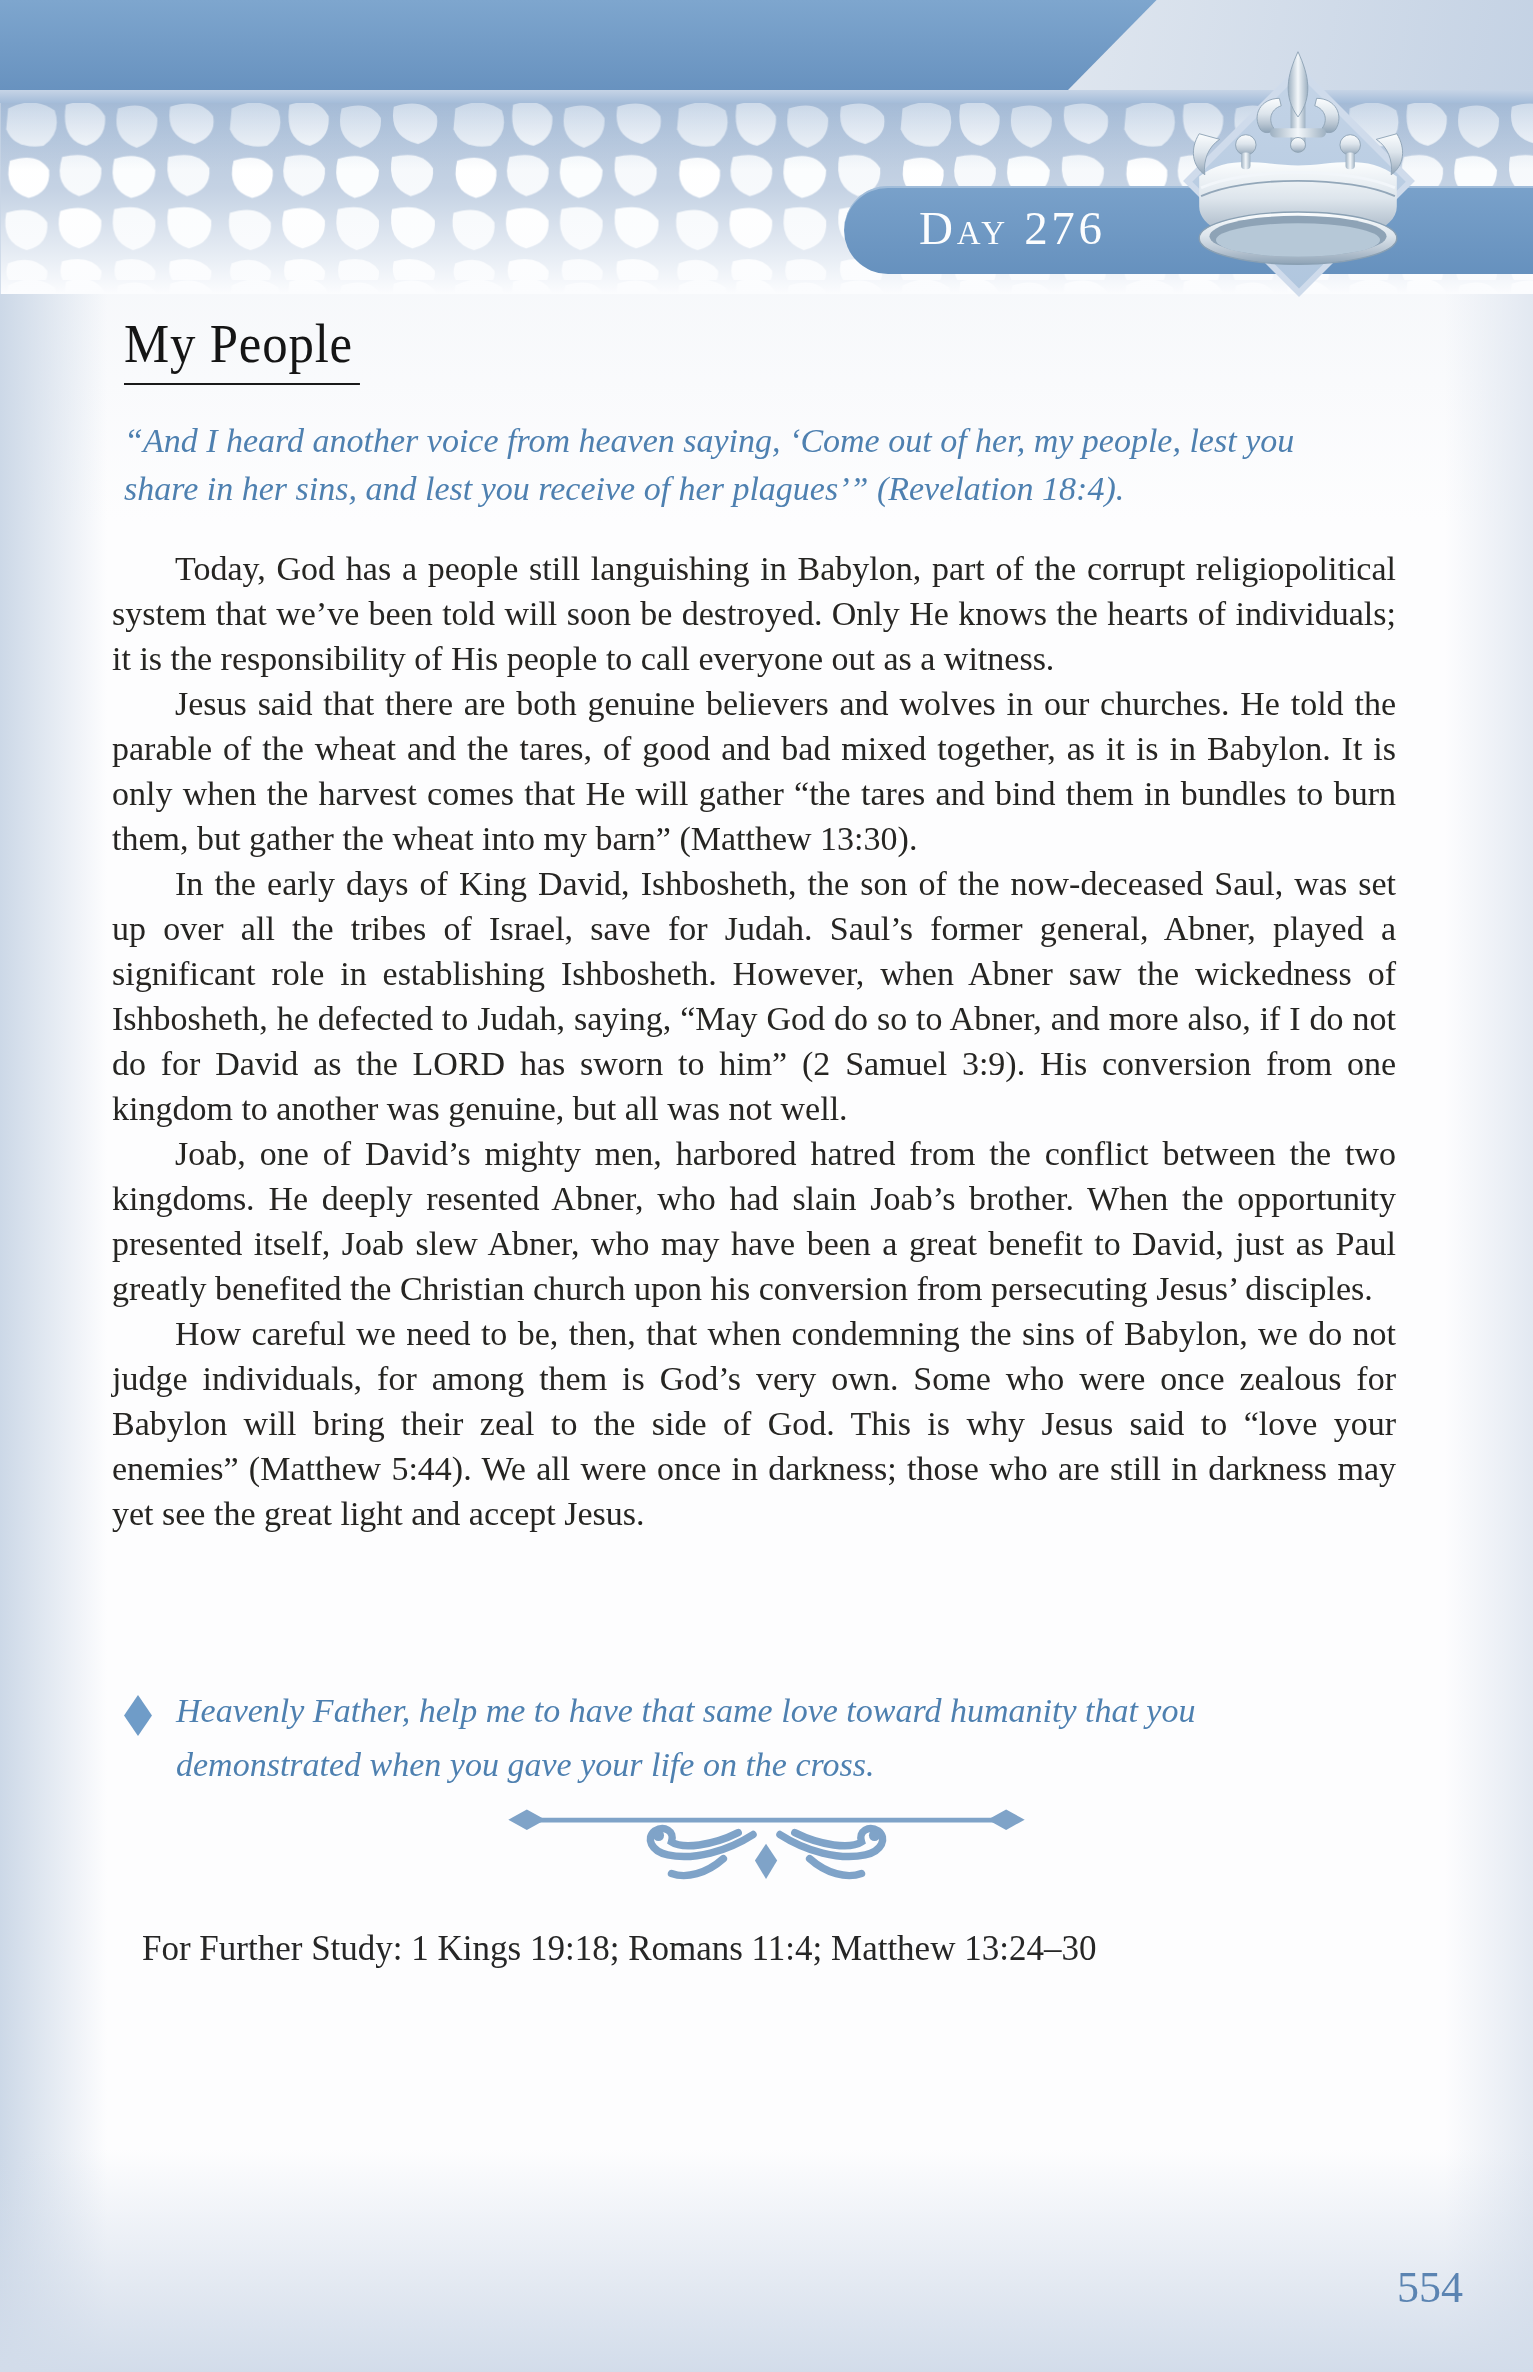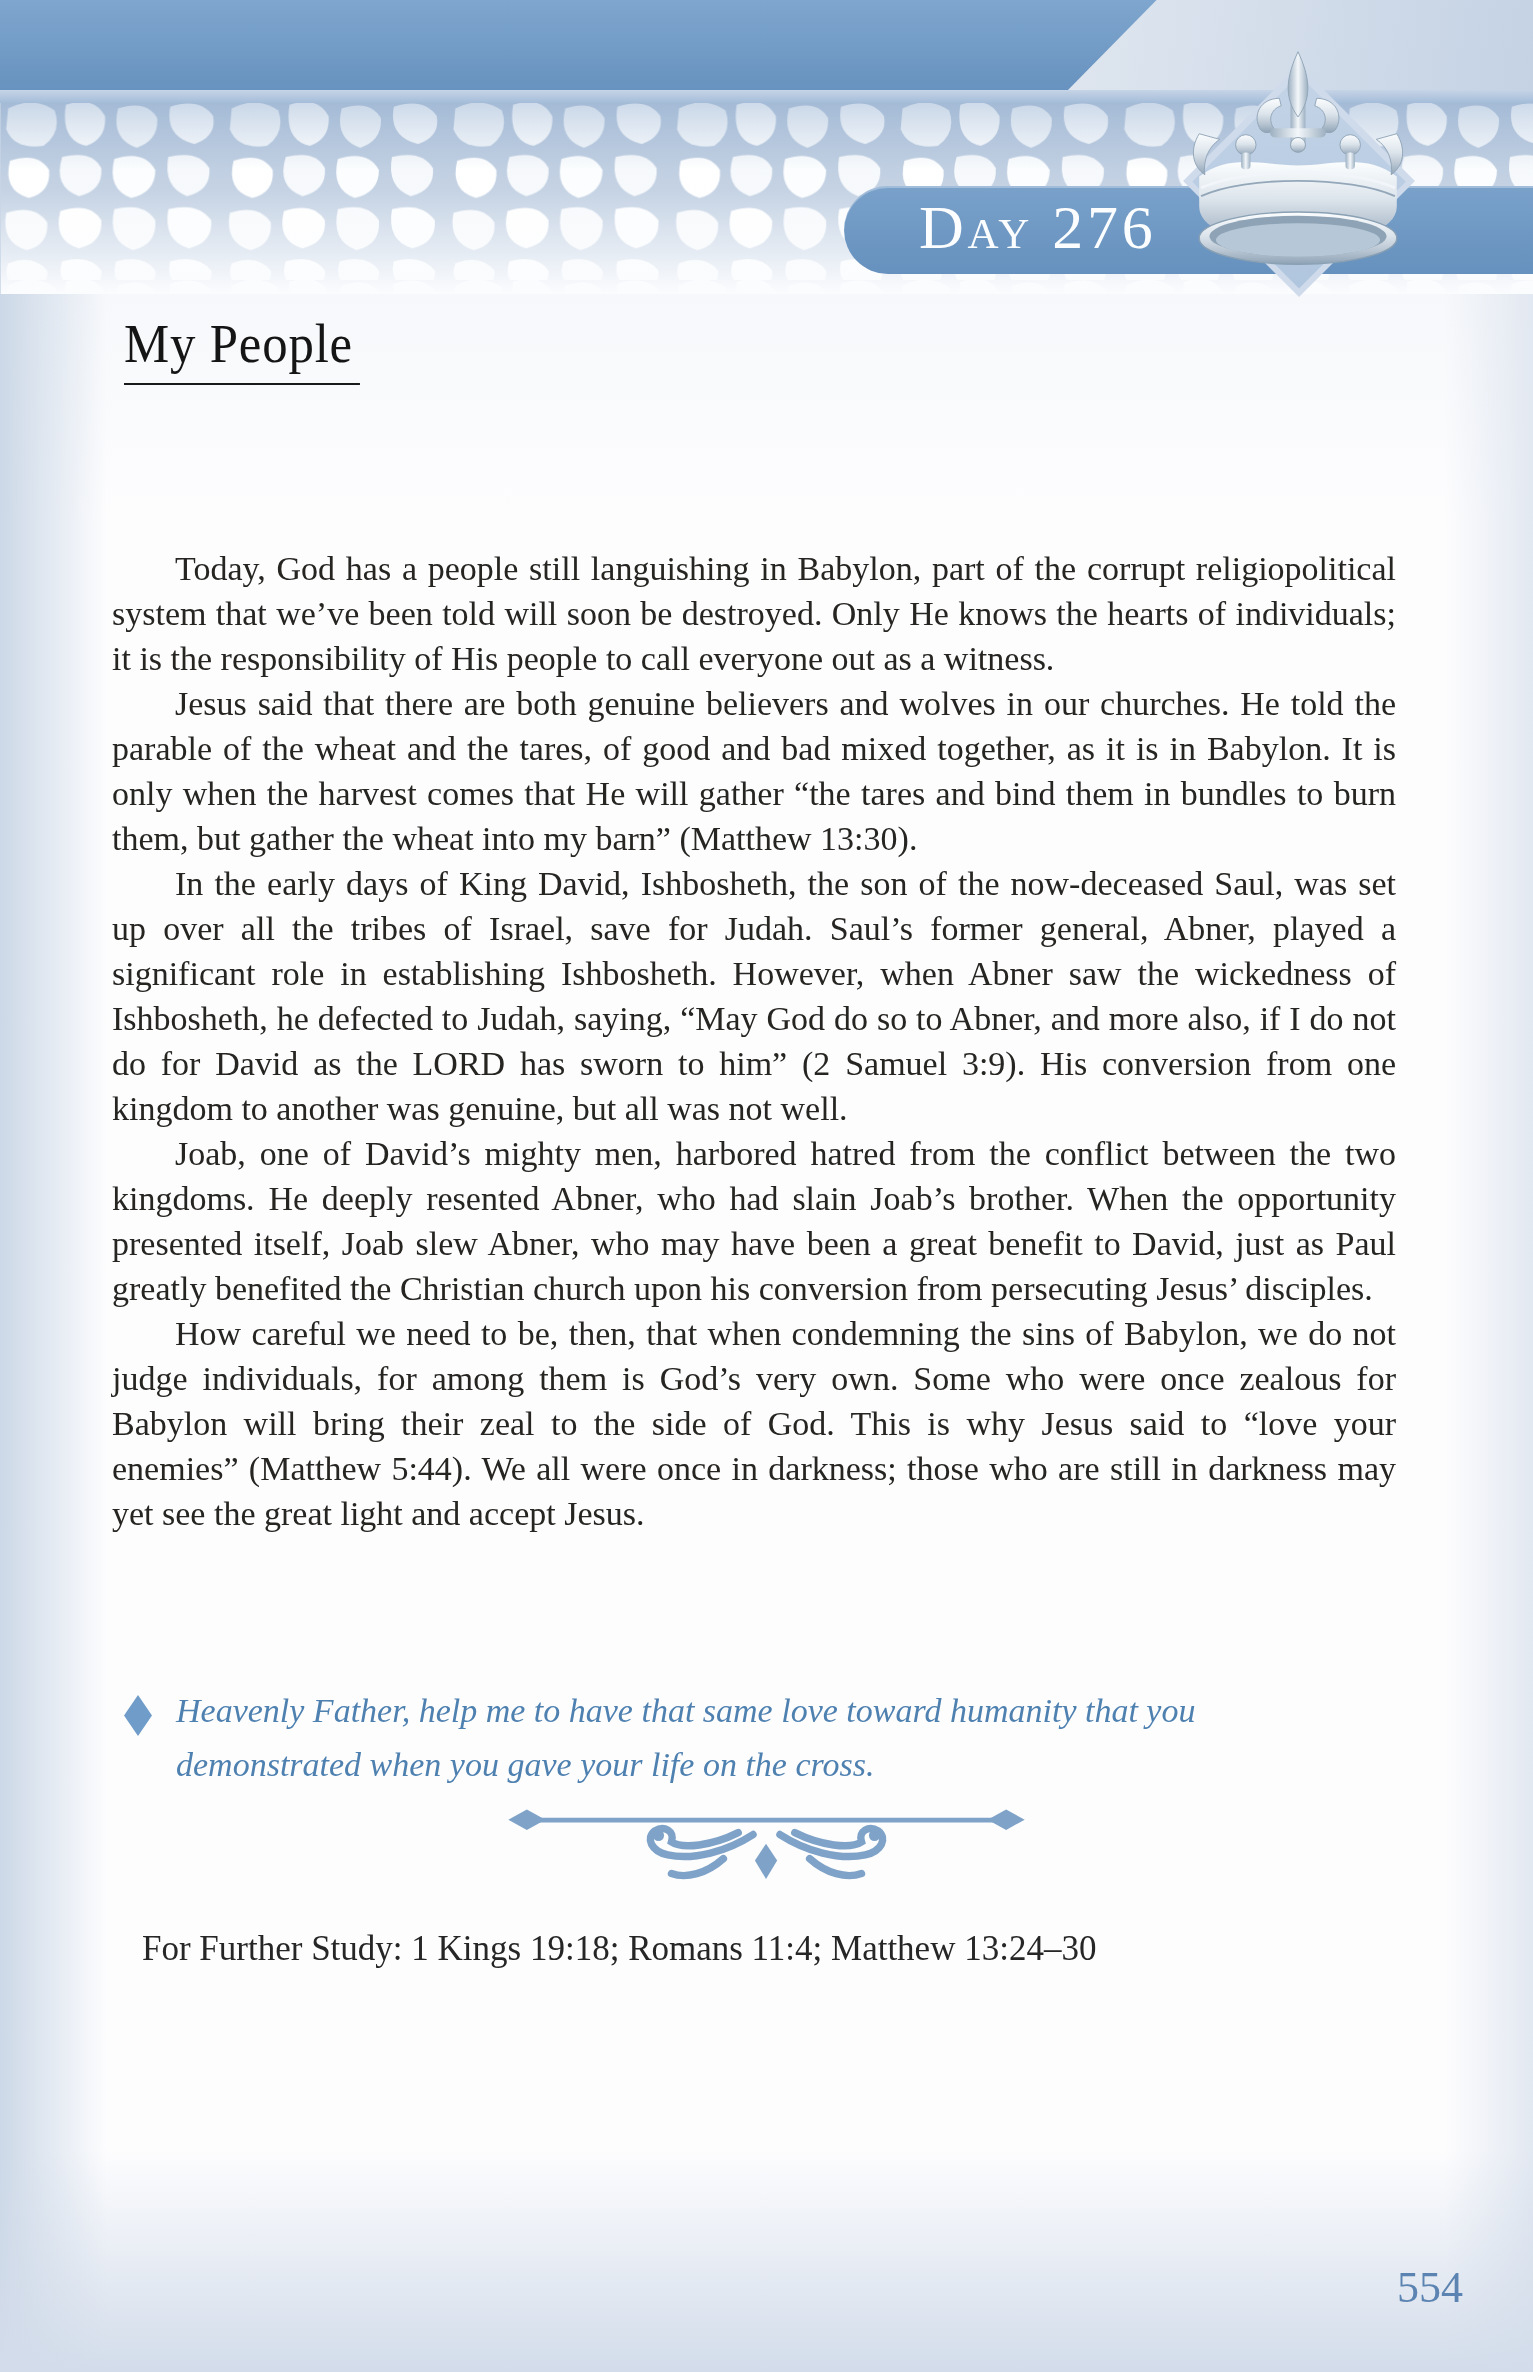--- a/index.html
+++ b/index.html
@@ -20,21 +20,21 @@
     background:linear-gradient(100deg,#dfe6ef,#c4d2e4);
     clip-path:polygon(19% 0,100% 0,100% 100%,0 100%);}
   .top-strip{position:absolute;left:0;top:90px;width:100%;height:13px;z-index:30;
     background:linear-gradient(to bottom,#c6d4e6,#a4bcd9);}
   .pattern-wrap{position:absolute;top:103px;left:0;width:1534px;height:191px;z-index:10;}
   .day-band{position:absolute;left:844px;right:0;top:186px;height:88px;z-index:40;
     border-radius:44px 0 0 44px;
     background:linear-gradient(to bottom,#79a1ca,#6691be);
     box-shadow:inset 0 1.9px 0 rgba(255,255,255,.30);}
   .day-label{position:absolute;left:75px;top:50%;transform:translateY(-54%);
-    font-variant:small-caps;font-size:62px;letter-spacing:3.7px;color:#fcfdfe;white-space:nowrap;text-align:right;}
+    font-variant:small-caps;font-size:47px;letter-spacing:3.7px;color:#fcfdfe;white-space:nowrap;text-align:right;}
   .diamond-outer{position:absolute;left:1217px;top:99px;width:164px;height:164px;
     transform:rotate(45deg);background:#cfdbeb;z-index:50;}
   .diamond-inner{position:absolute;inset:6.5px;background:linear-gradient(135deg,#c4d4e7,#b0c6de);}
   .crown{position:absolute;left:1171px;top:48px;width:254px;height:233px;z-index:60;}
   
   .title{position:absolute;left:124px;top:313px;font-size:54px;color:#151515;
     letter-spacing:0.9px;border-bottom:2.8px solid #1a1a1a;padding:0 7.5px 7.5px 0;
     transform:scaleX(.94);transform-origin:left;white-space:nowrap;}
   .quote{position:absolute;left:124px;top:417px;width:1245px;
     font-style:italic;font-size:34px;line-height:48px;color:#4e80b0;}
@@ -140,20 +140,21 @@
       <path d="M136 4 C124 30 120 52 136 74 C152 52 148 30 136 4 Z" fill="url(#svh)" stroke="#8fa4b6" stroke-width="1"></path>
       <path d="M116 54 C96 54 86 72 96 88 C100 92 108 92 110 86 C104 78 106 66 118 62 Z" fill="url(#sv)" stroke="#8fa4b6" stroke-width="1"></path>
       <path d="M156 54 C176 54 186 72 176 88 C172 92 164 92 162 86 C168 78 166 66 154 62 Z" fill="url(#sv)" stroke="#8fa4b6" stroke-width="1"></path>
       <rect x="106" y="86" width="60" height="10" rx="5" fill="url(#svh)"></rect>
       <circle cx="136" cy="104" r="8" fill="url(#sv)" stroke="#8fa4b6" stroke-width="1"></circle>
     </svg>
   </div>
 
   <h1 class="title" style="margin:0;font-weight:normal;">My People</h1>
 
+  <p class="quote" style="margin:0;">“And I heard another voice from heaven saying, ‘Come out of her, my people, lest you share in her sins, and lest you receive of her plagues’” (Revelation 18:4).</p>
 
   <div class="body-wrap">
       <p class="body-p">Today, God has a people still languishing in Babylon, part of the corrupt religiopolitical system that we’ve been told will soon be destroyed. Only He knows the hearts of individuals; it is the responsibility of His people to call everyone out as a witness.</p>
       <p class="body-p">Jesus said that there are both genuine believers and wolves in our churches. He told the parable of the wheat and the tares, of good and bad mixed together, as it is in Babylon. It is only when the harvest comes that He will gather “the tares and bind them in bundles to burn them, but gather the wheat into my barn” (Matthew 13:30).</p>
       <p class="body-p">In the early days of King David, Ishbosheth, the son of the now-deceased Saul, was set up over all the tribes of Israel, save for Judah. Saul’s former general, Abner, played a significant role in establishing Ishbosheth. However, when Abner saw the wickedness of Ishbosheth, he defected to Judah, saying, “May God do so to Abner, and more also, if I do not do for David as the LORD has sworn to him” (2 Samuel 3:9). His conversion from one kingdom to another was genuine, but all was not well.</p>
       <p class="body-p">Joab, one of David’s mighty men, harbored hatred from the conflict between the two kingdoms. He deeply resented Abner, who had slain Joab’s brother. When the opportunity presented itself, Joab slew Abner, who may have been a great benefit to David, just as Paul greatly benefited the Christian church upon his conversion from persecuting Jesus’ disciples.</p>
       <p class="body-p">How careful we need to be, then, that when condemning the sins of Babylon, we do not judge individuals, for among them is God’s very own. Some who were once zealous for Babylon will bring their zeal to the side of God. This is why Jesus said to “love your enemies” (Matthew 5:44). We all were once in darkness; those who are still in darkness may yet see the great light and accept Jesus.</p>
     </div>
 
   <div class="prayer">

